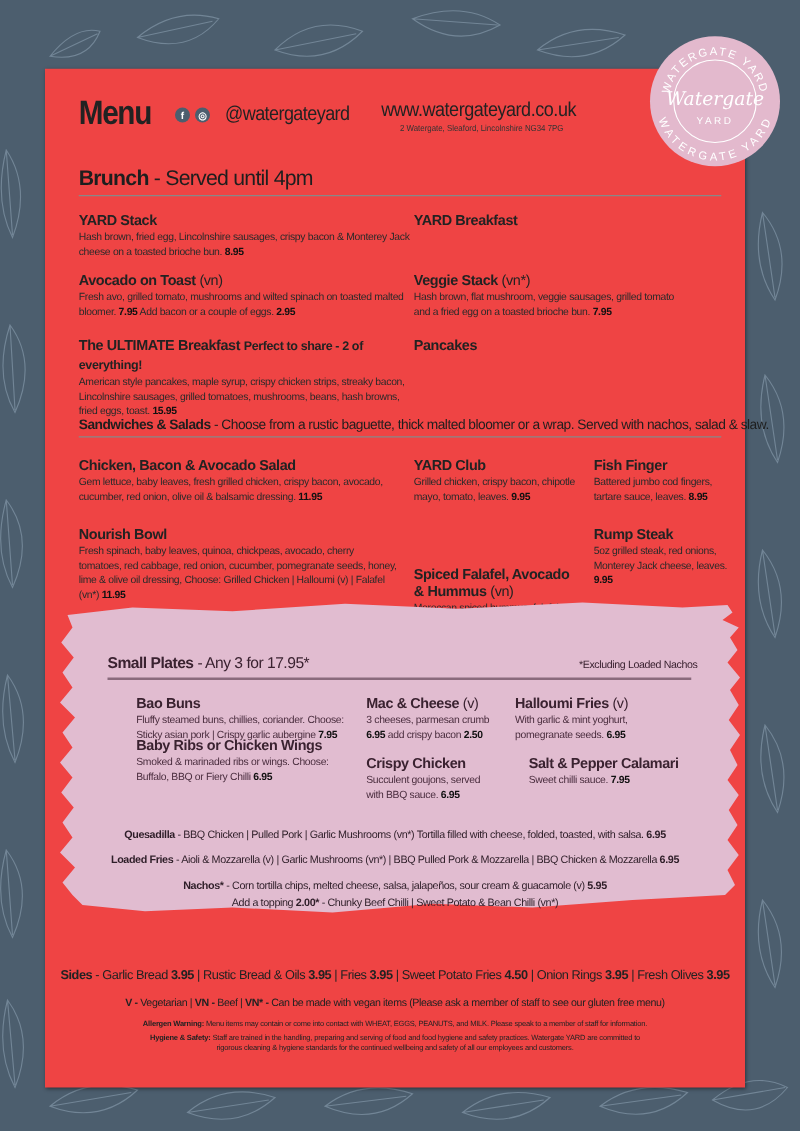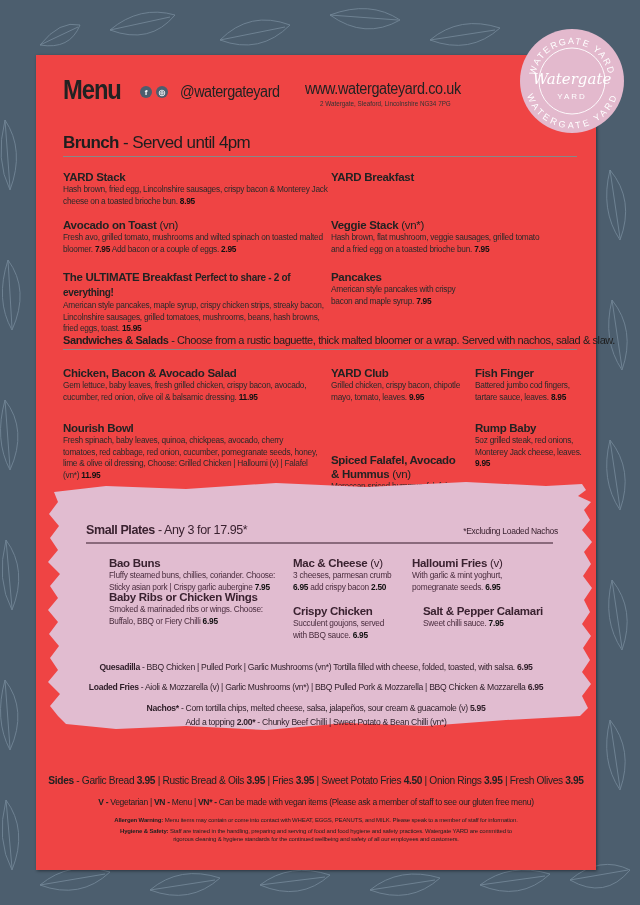--- a/index.html
+++ b/index.html
@@ -131,21 +131,20 @@
 
   <div class="item condensed" style="left:295px; top:115px; width:220px;">
     <div class="name">YARD Breakfast</div>
   </div>
   <div class="item condensed" style="left:295px; top:163px; width:215px;">
     <div class="name"><span>Veggie Stack</span> <span class="norm">(vn*)</span></div>
     <div class="desc"><span>Hash brown, flat mushroom, veggie sausages, grilled tomato and a fried egg on a toasted brioche bun.</span> <b>7.95</b></div>
   </div>
   <div class="item condensed" style="left:295px; top:215px; width:140px;">
     <div class="name">Pancakes</div>
-    <div class="desc"><span>American style pancakes with crispy bacon and maple syrup.</span> <b>7.95</b></div>
   </div>
 
   <div class="sec-head sand-head condensed">
     <span class="b">Sandwiches &amp; Salads</span>
     <span>- Choose from a rustic baguette, thick malted bloomer or a wrap. Served with nachos, salad &amp; slaw.</span>
   </div>
 
   <div class="item condensed" style="left:27px; top:311px; width:255px;">
     <div class="name">Chicken, Bacon &amp; Avocado Salad</div>
     <div class="desc"><span>Gem lettuce, baby leaves, fresh grilled chicken, crispy bacon, avocado, cucumber, red onion, olive oil &amp; balsamic dressing.</span> <b>11.95</b></div>
@@ -161,21 +160,21 @@
 
   <div class="item condensed" style="left:27px; top:366px; width:255px;">
     <div class="name">Nourish Bowl</div>
     <div class="desc"><span>Fresh spinach, baby leaves, quinoa, chickpeas, avocado, cherry tomatoes, red cabbage, red onion, cucumber, pomegranate seeds, honey, lime &amp; olive oil dressing, Choose: Grilled Chicken | Halloumi (v) | Falafel (vn*)</span> <b>11.95</b></div>
   </div>
   <div class="item condensed" style="left:295px; top:366px; width:128px;margin-top:32px;">
     <div class="name"><span>Spiced Falafel, Avocado &amp; Hummus</span> <span class="norm">(vn)</span></div>
     <div class="desc"><span>Moroccan spiced hummus, falafel, avocado, red onion, leaves.</span> <b>8.95</b></div>
   </div>
   <div class="item condensed" style="left:439px; top:366px; width:112px;">
-    <div class="name">Rump Baby</div>
+    <div class="name">Rump Steak</div>
     <div class="desc"><span>5oz grilled steak, red onions, Monterey Jack cheese, leaves.</span> <b>9.95</b></div>
   </div>
 
   <svg class="pink-wrap" viewBox="0 0 548 260" preserveAspectRatio="none">
     <path fill="#e1bcd0" d="M8 12 L60 6 L140 9 L230 3 L320 7 L420 2 L500 6 L536 4 L540 10 L532 16 L545 22 L538 30 L544 40 L536 50 L546 62 L538 72 L545 84 L537 96 L546 108 L538 120 L544 132 L536 144 L545 156 L537 168 L544 180 L536 192 L545 204 L536 216 L542 228 L534 236 L460 240 L380 246 L300 243 L220 250 L140 246 L70 249 L20 244 L12 236 L4 226 L14 214 L2 202 L12 190 L4 178 L13 166 L3 154 L12 142 L2 130 L12 118 L4 106 L14 94 L2 82 L12 70 L4 58 L13 46 L3 34 L12 22 Z"></path>
   </svg>
 
   <div class="pink">
     <div class="pink-title condensed">
       <b>Small Plates</b> <span>- Any 3 for 17.95*</span>
@@ -227,21 +226,21 @@
     <b>Sides</b> -
     <span>Garlic Bread</span> <b>3.95</b> |
     <span>Rustic Bread &amp; Oils</span> <b>3.95</b> |
     <span>Fries</span> <b>3.95</b> |
     <span>Sweet Potato Fries</span> <b>4.50</b> |
     <span>Onion Rings</span> <b>3.95</b> |
     <span>Fresh Olives</span> <b>3.95</b>
   </div>
   <div class="footer-line legend condensed">
     <b>V -</b> <span>Vegetarian |</span>
-    <b>VN -</b> <span>Menu |</span>
+    <b>VN -</b> <span>Beef |</span>
     <b>VN* -</b> <span>Can be made with vegan items (Please ask a member of staff to see our gluten free menu)</span>
   </div>
   <div class="footer-line allergen condensed">
     <b>Allergen Warning:</b> <span>Menu items may contain or come into contact with WHEAT, EGGS, PEANUTS, and MILK. Please speak to a member of staff for information.</span>
   </div>
   <div class="footer-line hygiene condensed">
     <b>Hygiene &amp; Safety:</b> <span>Staff are trained in the handling, preparing and serving of food and food hygiene and safety practices. Watergate YARD are committed to</span><br>
     <span>rigorous cleaning &amp; hygiene standards for the continued wellbeing and safety of all our employees and customers.</span>
   </div>
 </div>

